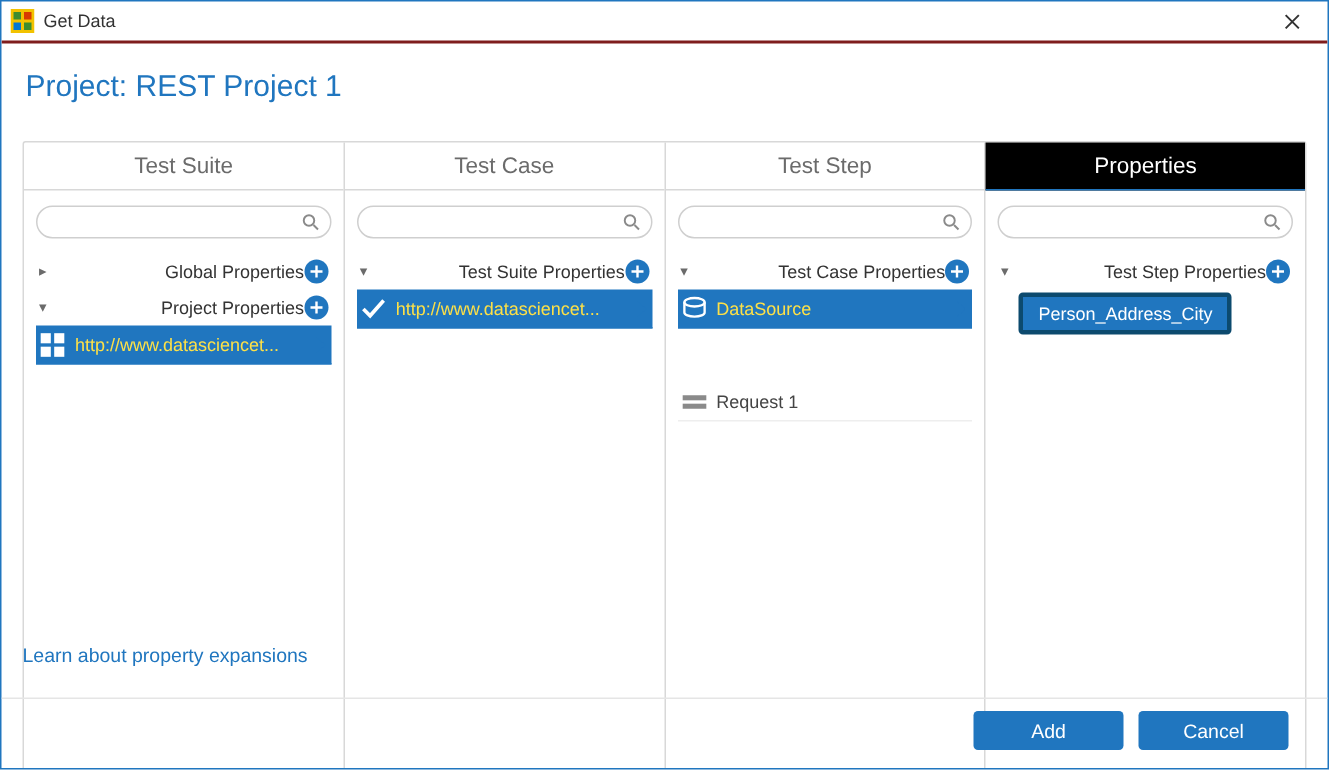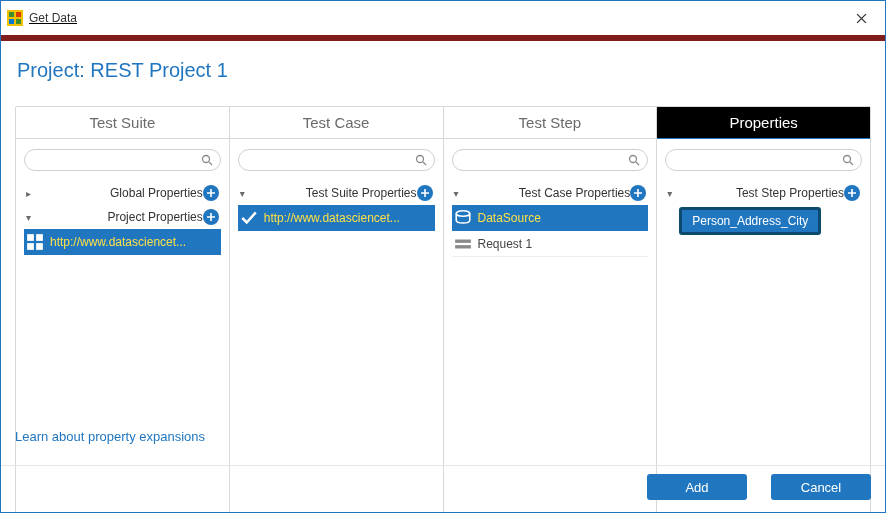--- a/index.html
+++ b/index.html
@@ -9,26 +9,25 @@
     font-size: 12px;
     background: #fff;
     width: 886px;
     height: 513px;
     border: 1px solid #2076bf;
     position: relative;
     overflow: hidden;
   }
   
   .titlebar {
-    height: 40px;
+    height: 28px;
     display: flex;
     align-items: center;
     padding: 0 4px 0 6px;
-    border-bottom: 6px solid #7f1d1d;
-    text-decoration: underline;
+    border-bottom: 2px solid #7f1d1d;
   }
   .titlebar .app-icon {
     width: 16px; height: 16px;
     margin-right: 6px;
     display: inline-flex; align-items: center; justify-content: center;
   }
   .titlebar .title { font-size: 12px; color: #333; }
   .titlebar .spacer { flex: 1; }
   .titlebar .close {
     width: 40px; height: 28px; display: flex; align-items:center; justify-content:center;
@@ -128,43 +127,43 @@
   .item .iicon { width:18px; height:18px; margin-right:6px; display:flex; align-items:center; justify-content:center; color:#6b6b6b; }
   .item .ilabel { flex:1; white-space:nowrap; overflow:hidden; text-overflow:ellipsis; font-size:12px; }
   .item.selected {
     background:#2076bf; color:#fde047; border-bottom-color:#2076bf;
   }
   .item.selected .iicon { color:#fff; }
   .item .chev {
     width:14px; display:flex; align-items:center; justify-content:center; margin-left:2px;
   }
   .item .chev svg { width:8px;height:10px; }
-  .item.plain { border-bottom:1px solid #eee; }
+  .item.plain { border-bottom:1px solid #eee;margin-top:36px; }
 
   .prop-pill {
     margin: 2px 0 0 14px;
     background:#2076bf; color:#fff;
     border-radius:3px;
     padding: 4px 10px;
     display:inline-block;
     font-size:12px;
     border: 3px solid #0c4a6e;
     cursor:pointer;
   }
 
   .footer-link {
     position:absolute;
     left:14px; bottom: 68px;
     color:#2076bf;
     font-size:13px;
     cursor:pointer;
   }
   .buttons {
-    position:absolute; right:14px; bottom:12px;
-    display:flex; gap:24px;
+    position:absolute; right:26px; bottom:12px;
+    display:flex; gap:10px;
   }
   .btn {
     width:100px; height:26px;
     background:#2076bf; color:#fff; border:none;
     border-radius:3px; font-size:13px; cursor:pointer;
   }
   .hr { position:absolute; left:0; right:0; bottom:46px; height:1px; background:#e5e5e5; }
 </style>
 </head>
 <body>

